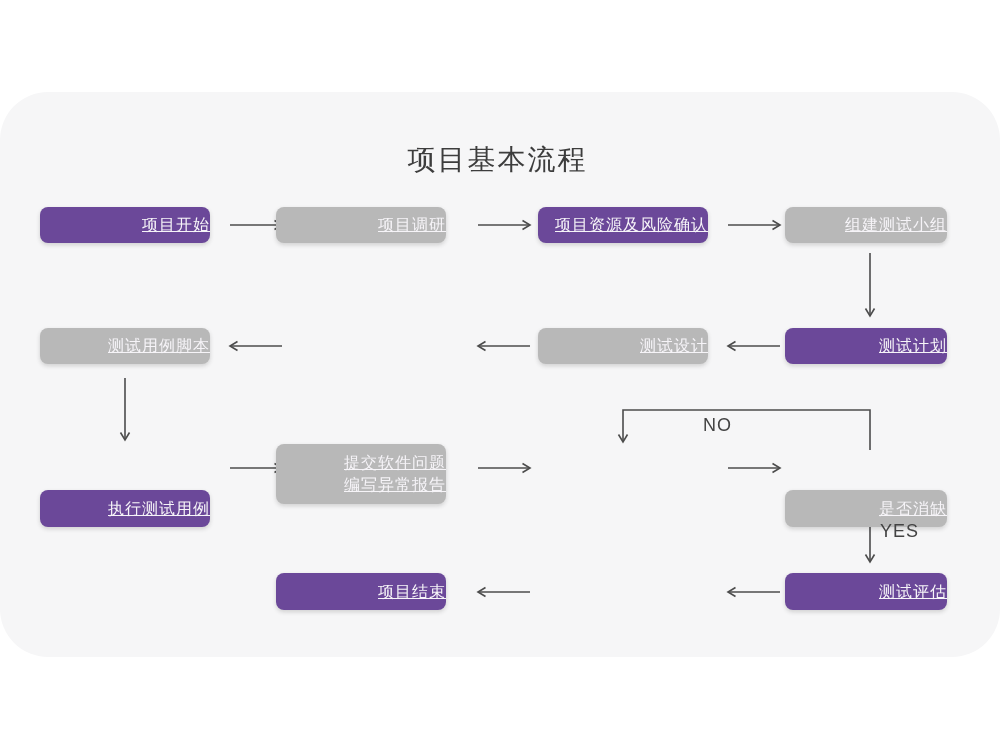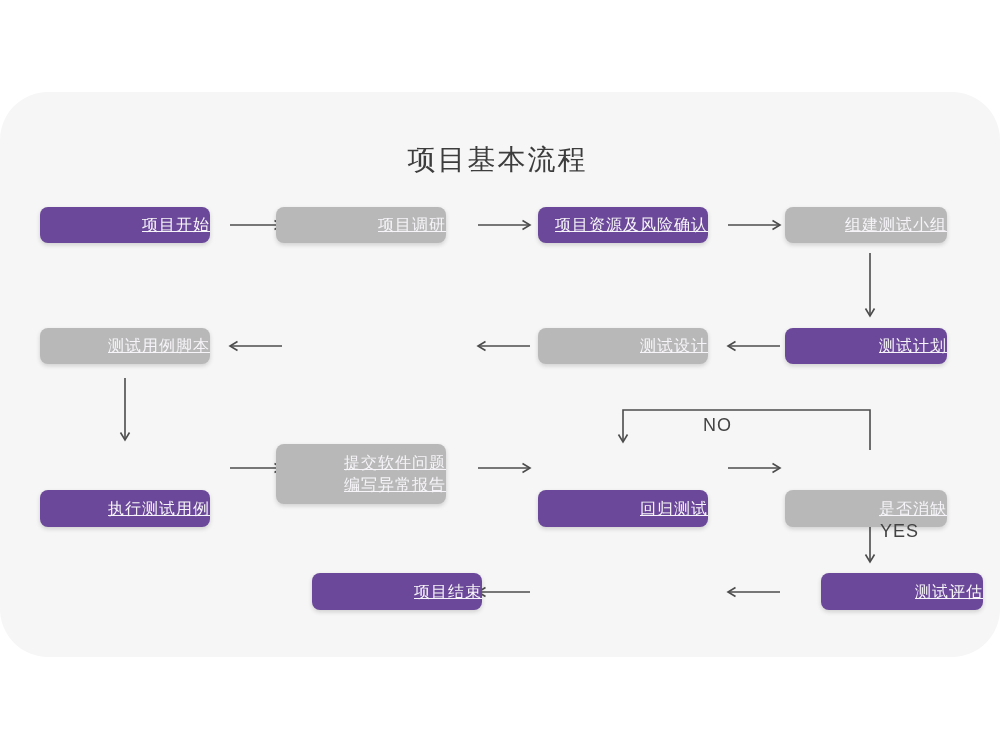--- a/index.html
+++ b/index.html
@@ -21,21 +21,21 @@
         box-shadow:0 2px 4px rgba(40,40,40,.18);text-align:center;line-height:22px;text-decoration:underline;}
   .node.purple{background:var(--node_purple);}
   .node.gray{background:var(--node_gray);}
   .edge-label{position:absolute;font-size:18px;color:var(--edge_label_text);letter-spacing:1px;}
   .edge-label.no{left:703px;top:415px;width:88px;}
   .edge-label.yes{left:880px;top:521px;}
   
   .c1{left:40px;width:170px;}  .c2{left:276px;width:170px;}
   .c3{left:538px;width:170px;} .c4{left:785px;width:162px;}
   .r1{top:207px;height:36px;}  .r2{top:328px;height:36px;}
-  .r3{top:450px;height:37px;margin-top:40px;}  .r4{top:573px;height:37px;margin-left:36px;}
+  .r3{top:450px;height:37px;margin-top:40px;}  .r4{top:573px;height:37px;}
   .r3-tall{top:444px;height:60px;}
 </style>
 </head>
 <body>
 
 <div class="canvas">
   <div class="card"></div>
 
   <div class="title">项目基本流程</div>
 
@@ -91,23 +91,20 @@
     <span>测试用例脚本</span>
   </div>
 
   <div class="node purple c1 r3">
     <span>执行测试用例</span>
   </div>
   <div class="node gray c2 r3-tall">
     <span>提交软件问题</span>
     <span>编写异常报告</span>
   </div>
-  <div class="node purple c3 r3">
-    <span>回归测试</span>
-  </div>
   <div class="node gray c4 r3">
     <span>是否消缺</span>
   </div>
 
   <div class="node purple c4 r4">
     <span>测试评估</span>
   </div>
   <div class="node purple c2 r4">
     <span>项目结束</span>
   </div>

